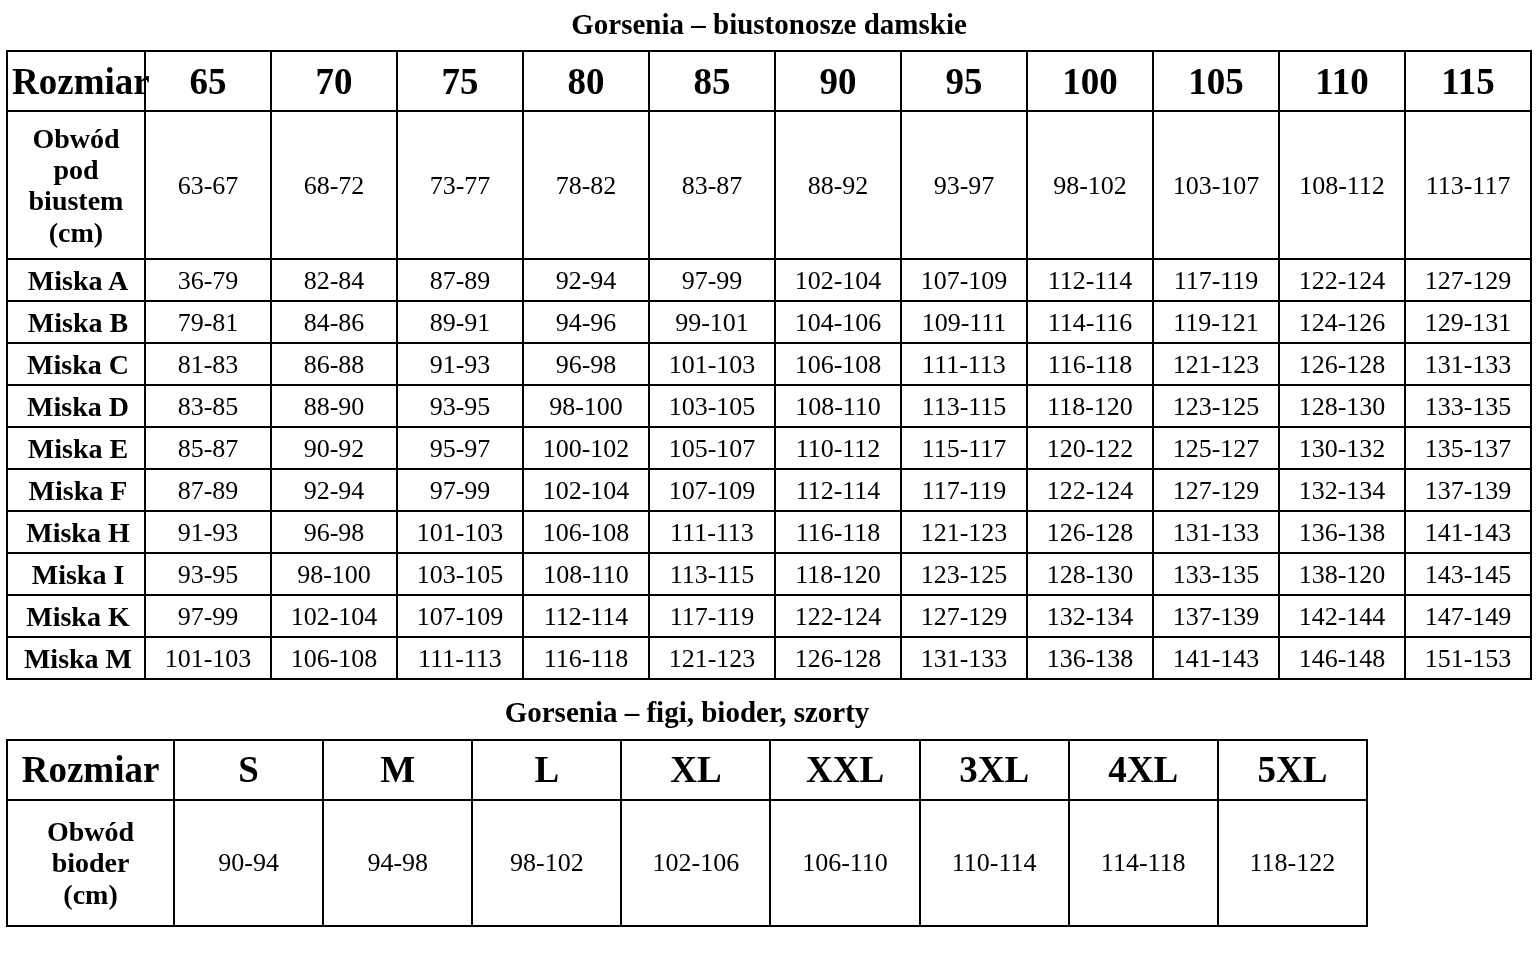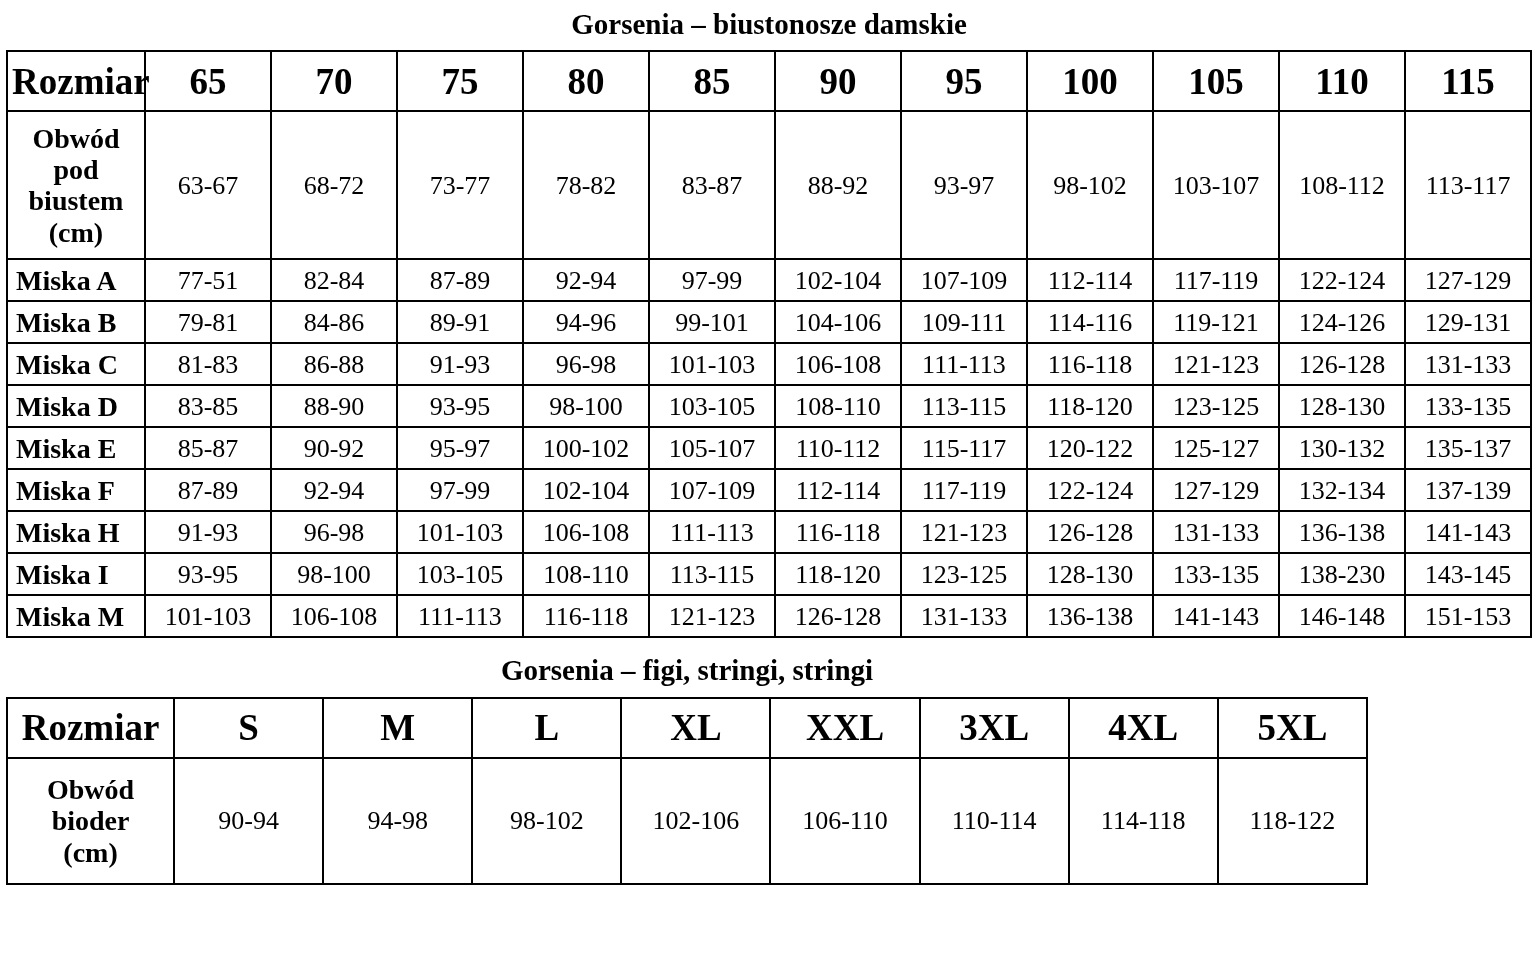--- a/index.html
+++ b/index.html
@@ -48,21 +48,21 @@
     font-size: 37px;
   }
   table.size-table td.rowhdr {
     font-weight: bold;
     font-size: 28px;
     text-align: center;
   }
   table.size-table td.rowhdr-left {
     font-weight: bold;
     font-size: 28px;
-    text-align: left;
+    text-align: center;
     padding-left: 8px;
   }
 
   
   #bra-table {
     width: 1523px;
     margin: 0 0 0 6px;
   }
   #bra-table col.c0 { width: 138px; }
   #bra-table col.cx { width: 126px; }
@@ -135,21 +135,21 @@
         <td>88-92</td>
         <td>93-97</td>
         <td>98-102</td>
         <td>103-107</td>
         <td>108-112</td>
         <td>113-117</td>
       </tr>
 
       <tr class="cup-row">
         <td class="rowhdr-left">Miska A</td>
-        <td>77-51</td>
+        <td>36-79</td>
         <td>82-84</td>
         <td>87-89</td>
         <td>92-94</td>
         <td>97-99</td>
         <td>102-104</td>
         <td>107-109</td>
         <td>112-114</td>
         <td>117-119</td>
         <td>122-124</td>
         <td>127-129</td>
@@ -242,22 +242,36 @@
         <td class="rowhdr-left">Miska I</td>
         <td>93-95</td>
         <td>98-100</td>
         <td>103-105</td>
         <td>108-110</td>
         <td>113-115</td>
         <td>118-120</td>
         <td>123-125</td>
         <td>128-130</td>
         <td>133-135</td>
-        <td>138-230</td>
+        <td>138-120</td>
         <td>143-145</td>
+      </tr>
+      <tr class="cup-row">
+        <td class="rowhdr-left">Miska K</td>
+        <td>97-99</td>
+        <td>102-104</td>
+        <td>107-109</td>
+        <td>112-114</td>
+        <td>117-119</td>
+        <td>122-124</td>
+        <td>127-129</td>
+        <td>132-134</td>
+        <td>137-139</td>
+        <td>142-144</td>
+        <td>147-149</td>
       </tr>
       <tr class="cup-row">
         <td class="rowhdr-left">Miska M</td>
         <td>101-103</td>
         <td>106-108</td>
         <td>111-113</td>
         <td>116-118</td>
         <td>121-123</td>
         <td>126-128</td>
         <td>131-133</td>
@@ -276,21 +290,21 @@
         <col class="px">
         <col class="px">
         <col class="px">
       <col class="px">
         <col class="px">
         <col class="px">
         <col class="px">
     </colgroup>
     <tbody>
       <tr>
-        <td class="title-cell" colspan="9">Gorsenia – figi, stringi, stringi</td>
+        <td class="title-cell" colspan="9">Gorsenia – figi, bioder, szorty</td>
       </tr>
       <tr class="hdr-row">
         <th class="hdr">Rozmiar</th>
         <th class="hdr">S</th>
         <th class="hdr">M</th>
         <th class="hdr">L</th>
         <th class="hdr">XL</th>
         <th class="hdr">XXL</th>
         <th class="hdr">3XL</th>
         <th class="hdr">4XL</th>

